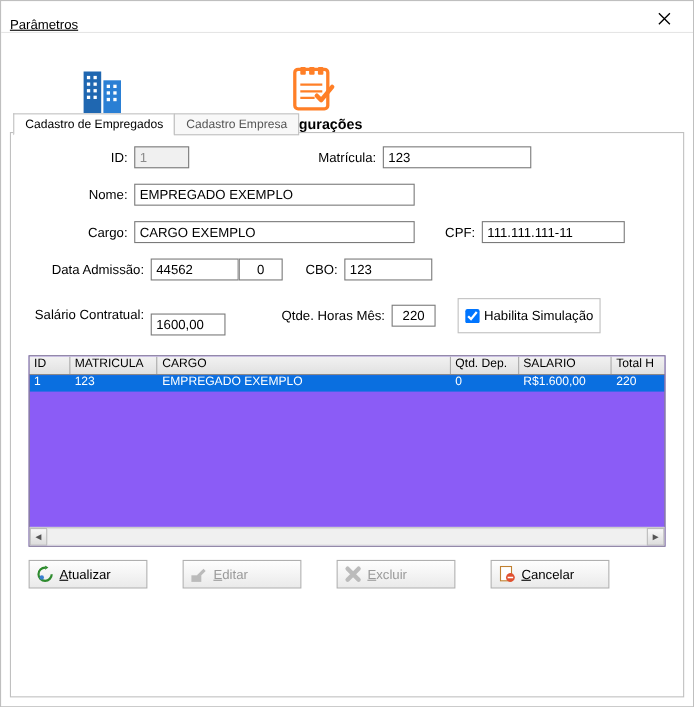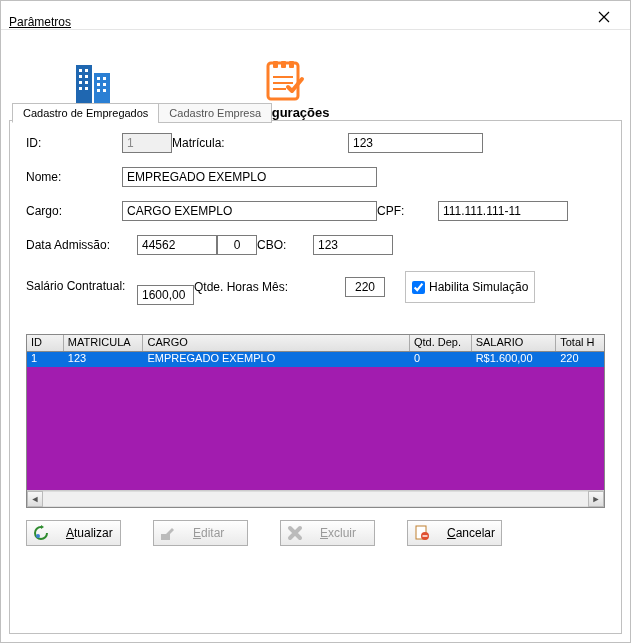--- a/index.html
+++ b/index.html
@@ -100,21 +100,21 @@
   }
   .form-area {
     padding: 12px 16px 6px 16px;
   }
   .form-row {
     display: flex;
     align-items: center;
     margin-bottom: 14px;
   }
   .lbl {
-    text-align: left;
+    text-align: right;
     padding-right: 6px;
   }
   input.txt {
     border: 1px solid #7a7a7a;
     height: 20px;
     padding: 0 4px;
     font-family: inherit;
     font-size: 12px;
     box-sizing: border-box;
   }
@@ -126,27 +126,27 @@
     display: flex;
     align-items: center;
     border: 1px solid #c0c0c0;
     padding: 1px 6px;
     height: 32px;
     box-sizing: border-box;
   }
   .chk-wrap input { margin: 0 4px 0 0; }
   
   .grid-wrap {
-    margin: 23px 16px 0 16px;
+    margin: 12px 16px 0 16px;
     border: 1px solid #888;
     height: 172px;
     position: relative;
     display: flex;
     flex-direction: column;
-    background: #a21caf;
+    background: #8b5cf6;
   }
   .grid-header {
     display: flex;
     background: linear-gradient(#f2f2f2,#e1e1e1);
     border-bottom: 1px solid #888;
     font-size: 11px;
     height: 16px;
     overflow: hidden;
   }
   .gh {
@@ -189,32 +189,32 @@
     font-size:9px;color:#555;
   }
   .hs-track { flex:1; border:1px solid #ddd; border-left:none;border-right:none;}
   
   .actions {
     display: flex;
     gap: 32px;
     padding: 12px 16px 0 16px;
   }
   .btn {
-    width: 95px;
+    width: 108px;
     height: 26px;
     border: 1px solid #b0b0b0;
     background: linear-gradient(#fefefe,#eaeaea);
     display: flex;
     align-items: center;
     justify-content: flex-start;
     padding-left: 6px;
     box-sizing: border-box;
     font-size: 12px;
     cursor: default;
-    gap: 17px;
+    gap: 5px;
   }
   .btn.disabled { color: #9a9a9a; }
   .btn .u { text-decoration: underline; }
   svg { display:block; }
 </style>
 </head>
 <body>
 
 <div class="window">
 
@@ -304,21 +304,21 @@
         <div class="form-row">
           <span class="lbl" style="width:105px">Data Admissão:</span>
           <input class="txt" style="width: 80px;" value="44562">
           <input class="txt" style="width: 40px; text-align: center;" value="0">
           <span class="lbl" style="width:50px">CBO:</span>
           <input class="txt" style="width: 80px;" value="123">
         </div>
 
         <div class="form-row" style="margin-bottom:0">
           <span class="lbl" style="width:105px;line-height:1.1">Salário Contratual:</span>
-          <input class="txt" style="width: 57px; margin-top: 16px;" value="1600,00">
+          <input class="txt" style="width: 68px; margin-top: 16px;" value="1600,00">
           <span class="lbl" style="width:145px">Qtde. Horas Mês:</span>
           <input class="txt" style="width: 40px; text-align: center;" value="220">
           <span style="width:20px"></span>
           <label class="chk-wrap">
             <input type="checkbox" checked="" style="">
             <span>Habilita Simulação</span>
           </label>
         </div>
 
       </div>

